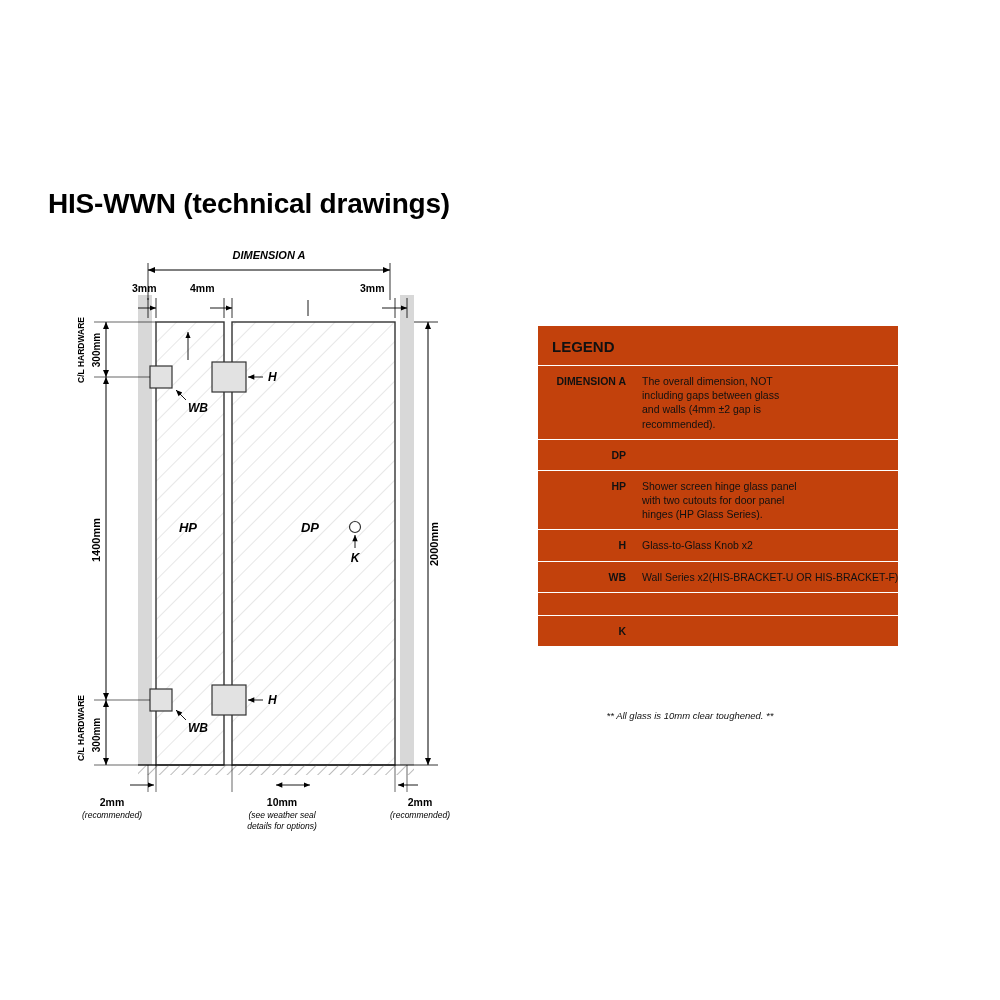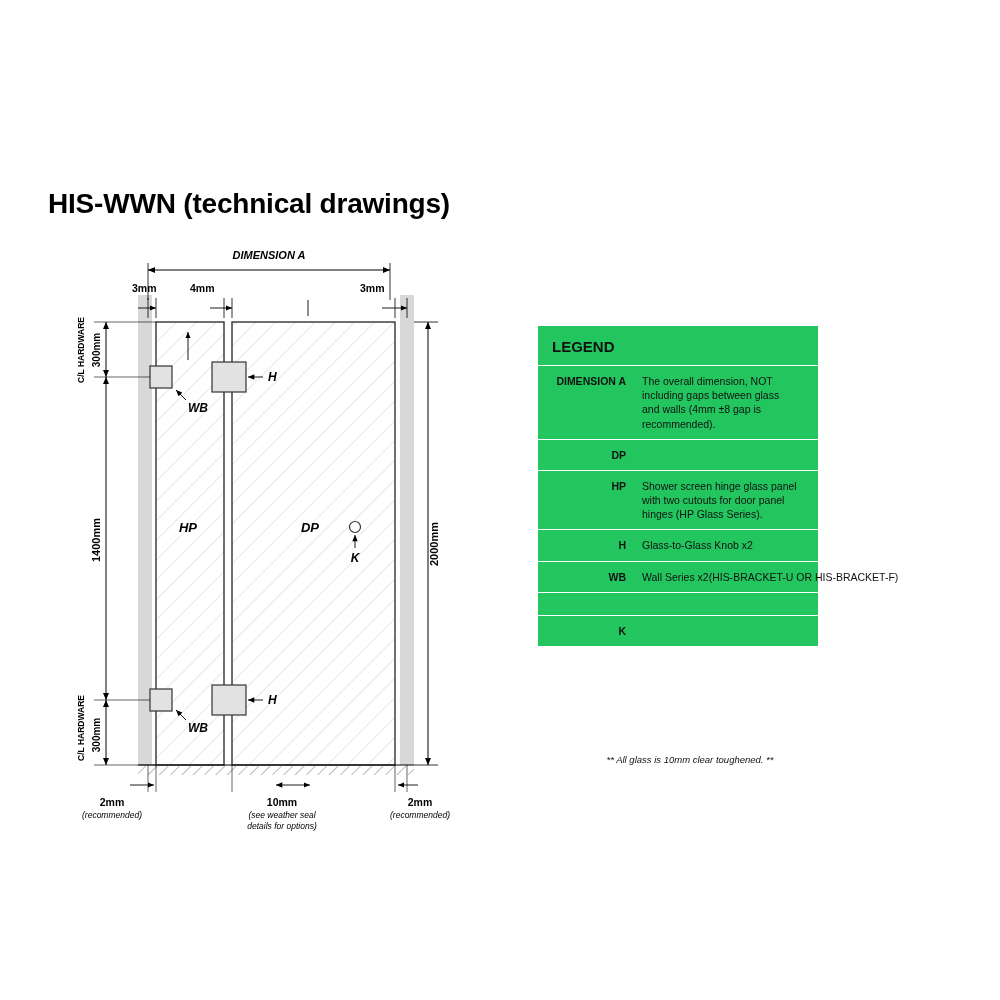--- a/index.html
+++ b/index.html
@@ -36,22 +36,22 @@
     width: 420px;
     height: 600px;
   }
   #drawing svg { display: block; }
 
   
   #legend {
     position: absolute;
     left: 538px;
     top: 326px;
-    width: 280px;
-    background: #22c55e;
+    width: 360px;
+    background: #c2410c;
     border: 0;
   }
   #legend .legend-title {
     font-size: 15px;
     font-weight: bold;
     padding: 12px 14px 10px 14px;
     color: #111;
     border-bottom: 1px solid #ffffff;
   }
   .legend-row {
@@ -89,21 +89,20 @@
   }
   #legend-footnote {
     position: absolute;
     left: 538px;
     top: 710px;
     width: 304px;
     text-align: center;
     font-size: 9.5px;
     font-style: italic;
     color: #111;
-    margin-top: 44px;
   }
 </style>
 </head>
 <body>
 
 <div id="page-title">HIS-WWN (technical drawings)</div>
 
 <div id="drawing">
   <svg width="420" height="600" viewBox="0 0 420 600" xmlns="http://www.w3.org/2000/svg">
     <defs>
@@ -229,21 +228,21 @@
   </svg>
 </div>
 
 <div id="legend">
   <div class="legend-title">LEGEND</div>
 
   <div class="legend-row">
     <div class="legend-key">DIMENSION A</div>
     <div class="legend-desc">The overall dimension, NOT
 including gaps between glass
-and walls (4mm ±8 gap is
+and walls (4mm ±2 gap is
 recommended).</div>
   </div>
 
   <div class="legend-row">
     <div class="legend-key">DP</div>
   </div>
 
   <div class="legend-row">
     <div class="legend-key">HP</div>
     <div class="legend-desc">Shower screen hinge glass panel

